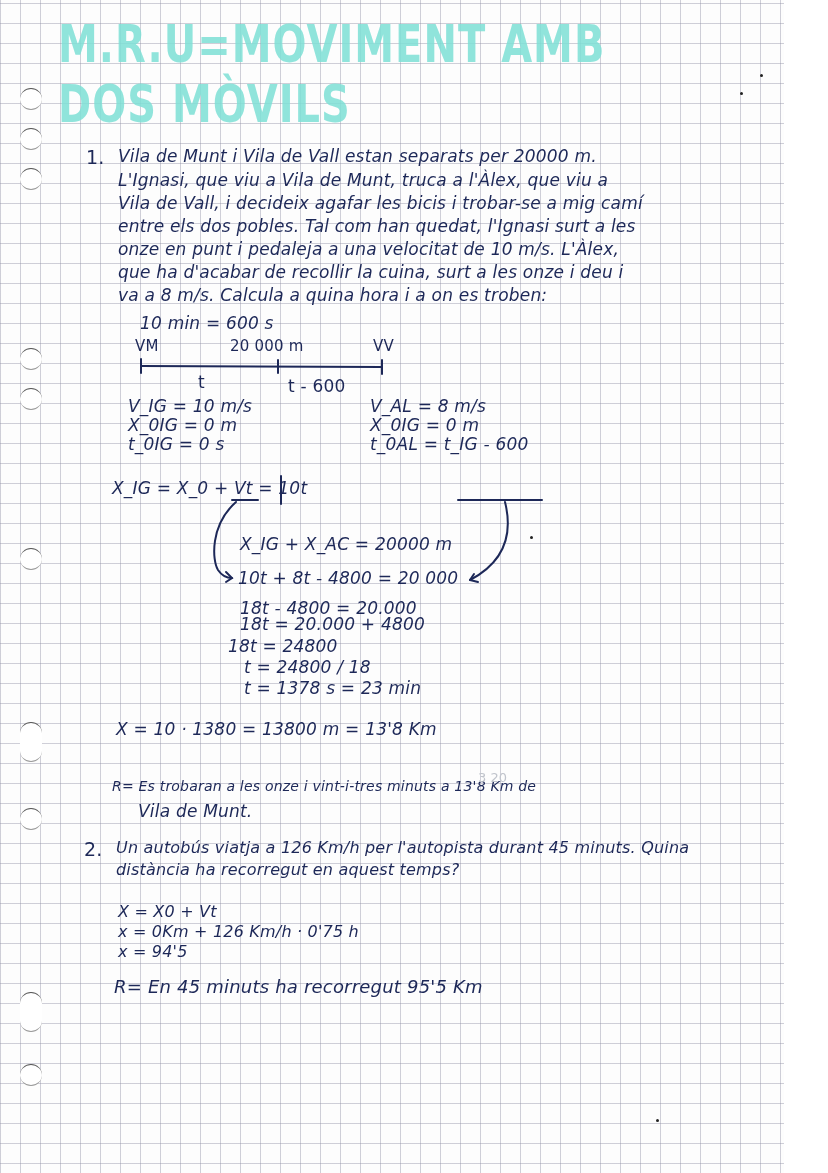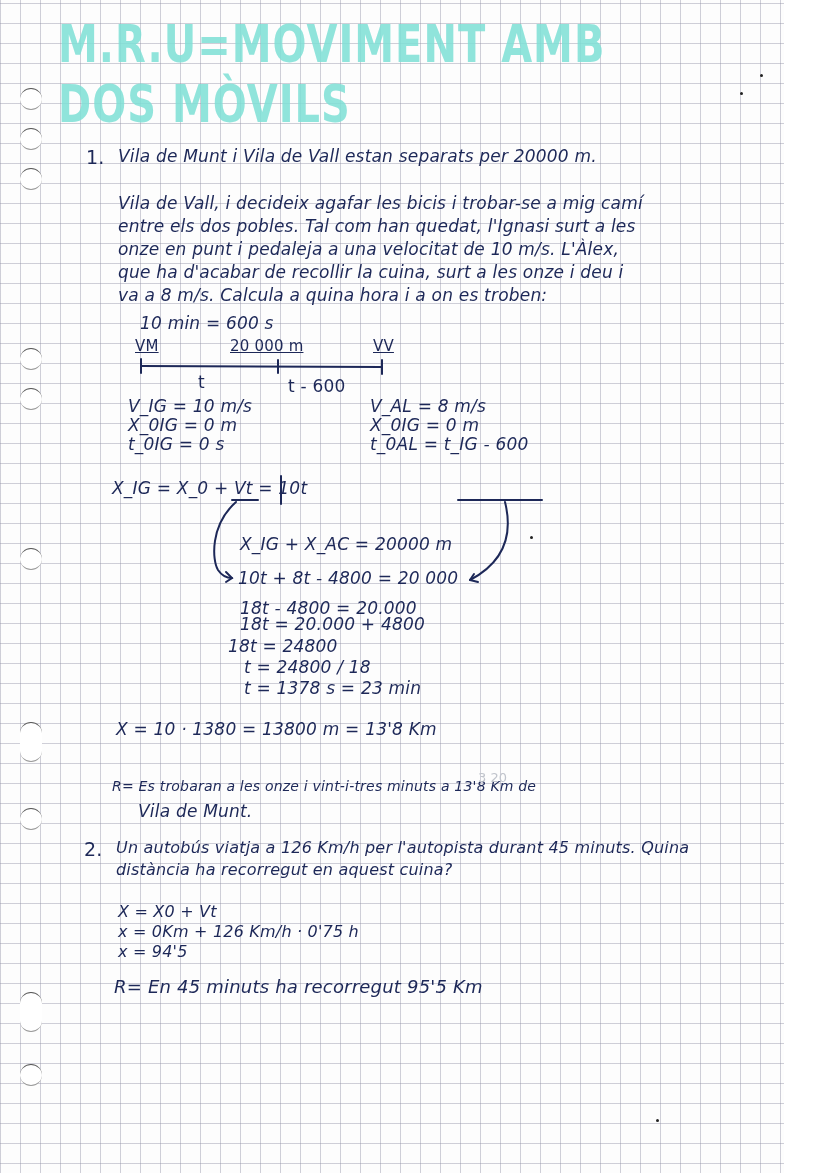--- a/index.html
+++ b/index.html
@@ -53,21 +53,21 @@
 
     .hw {
       position: absolute;
       font-family: "DejaVu Sans", sans-serif;
       font-size: 17px;
       color: #1d2858;
       white-space: nowrap;
       font-style: italic;
       letter-spacing: 0.2px;
     }
-    .small { font-size: 15px; text-decoration: underline; }
+    .small { font-size: 15px; }
     svg.overlay { position: absolute; left: 0; top: 0; pointer-events: none; }
     .dot { position: absolute; width: 3px; height: 3px; background: #222; border-radius: 50%; }
   </style>
 </head>
 <body>
 
 <div class="page">
 
   <div class="hole" style="top:88px"></div>
   <div class="hole" style="top:128px"></div>
@@ -78,20 +78,21 @@
   <div class="hole tall" style="top:722px"></div>
   <div class="hole" style="top:808px"></div>
   <div class="hole tall" style="top:992px"></div>
   <div class="hole" style="top:1064px"></div>
 
   <div class="title l1">M.R.U=MOVIMENT AMB</div>
   <div class="title l2">DOS MÒVILS</div>
 
   <div class="hw" style="left:86px;top:146px;font-style:normal;font-size:19px">1.</div>
   <div class="hw" style="left:118px;top:146px">Vila de Munt i Vila de Vall estan separats per 20000 m.</div>
+  <div class="hw" style="left:118px;top:170px">L'Ignasi, que viu a Vila de Munt, truca a l'Àlex, que viu a</div>
   <div class="hw" style="left:118px;top:193px">Vila de Vall, i decideix agafar les bicis i trobar-se a mig camí</div>
   <div class="hw" style="left:118px;top:216px">entre els dos pobles. Tal com han quedat, l'Ignasi surt a les</div>
   <div class="hw" style="left:118px;top:239px">onze en punt i pedaleja a una velocitat de 10 m/s. L'Àlex,</div>
   <div class="hw" style="left:118px;top:262px">que ha d'acabar de recollir la cuina, surt a les onze i deu i</div>
   <div class="hw" style="left:118px;top:285px">va a 8 m/s. Calcula a quina hora i a on es troben:</div>
 
   <div class="hw" style="left:140px;top:313px">10 min = 600 s</div>
 
   <div class="hw small" style="left:135px;top:337px;font-style:normal">VM</div>
   <div class="hw small" style="left:230px;top:337px;font-style:normal">20 000 m</div>
@@ -116,21 +117,21 @@
   <div class="hw" style="left:244px;top:657px">t = 24800 / 18</div>
   <div class="hw" style="left:244px;top:678px">t = 1378 s = 23 min</div>
 
   <div class="hw" style="left:116px;top:719px">X = 10 · 1380 = 13800 m = 13'8 Km</div>
 
   <div class="hw" style="left:112px;top:778px;font-size:14px">R= Es trobaran a les onze i vint-i-tres minuts a 13'8 Km de</div>
   <div class="hw" style="left:138px;top:801px">Vila de Munt.</div>
 
   <div class="hw" style="left:84px;top:838px;font-style:normal;font-size:19px">2.</div>
   <div class="hw" style="left:116px;top:838px;font-size:16px">Un autobús viatja a 126 Km/h per l'autopista durant 45 minuts. Quina</div>
-  <div class="hw" style="left:116px;top:860px;font-size:16px">distància ha recorregut en aquest cuina?</div>
+  <div class="hw" style="left:116px;top:860px;font-size:16px">distància ha recorregut en aquest temps?</div>
 
   <div class="hw" style="left:118px;top:902px;font-size:16px">X = X0 + Vt</div>
   <div class="hw" style="left:118px;top:922px;font-size:16px">x = 0Km + 126 Km/h · 0'75 h</div>
   <div class="hw" style="left:118px;top:942px;font-size:16px">x = 94'5</div>
 
   <div class="hw" style="left:114px;top:976px;font-size:18px">R= En 45 minuts ha recorregut 95'5 Km</div>
 
   <div class="dot" style="left:760px;top:74px"></div>
   <div class="dot" style="left:740px;top:92px"></div>
   <div class="dot" style="left:530px;top:536px"></div>

